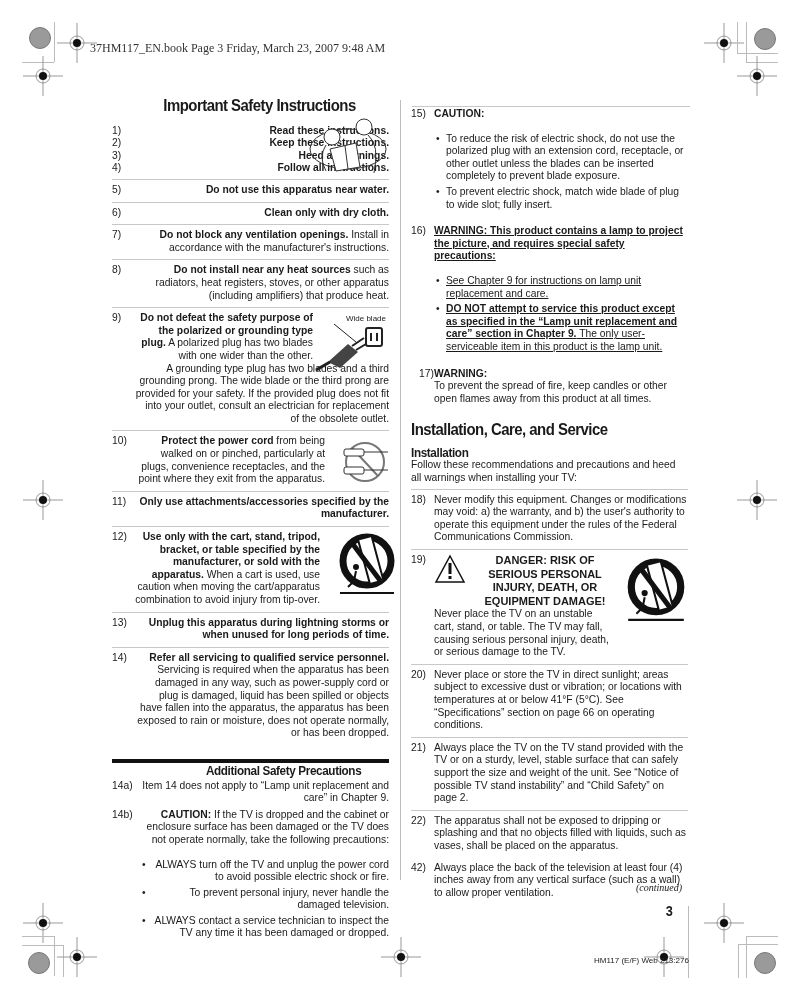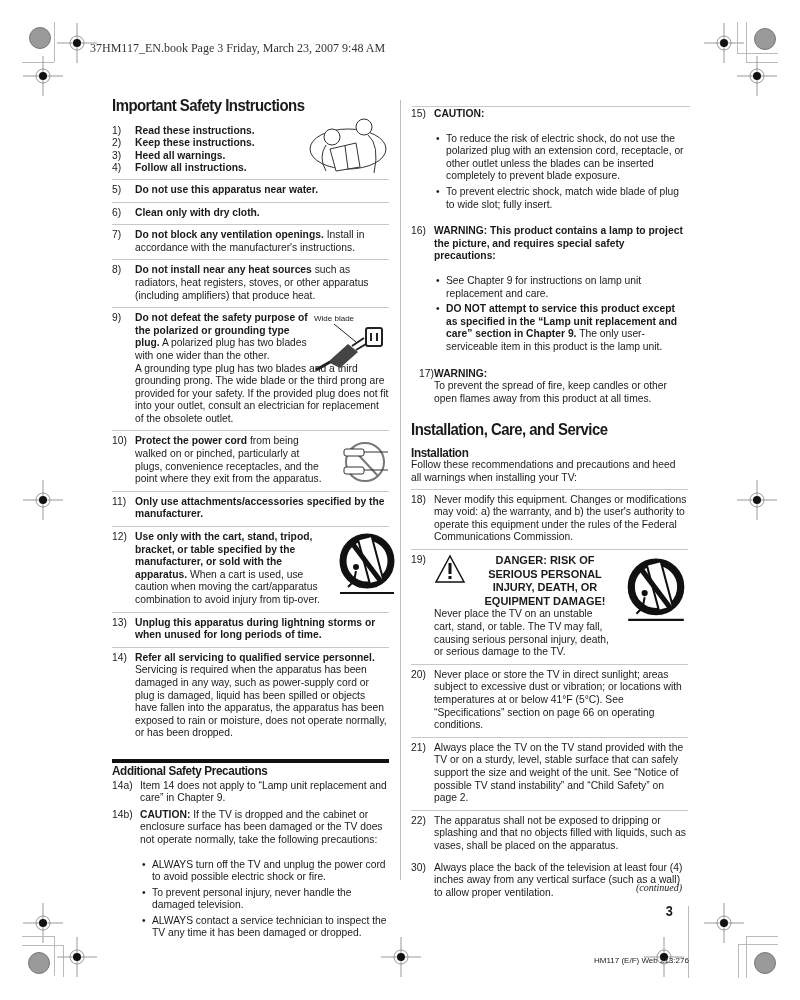--- a/index.html
+++ b/index.html
@@ -8,21 +8,21 @@
 
   
   .reg { position:absolute; width:40px; height:40px; }
   .crop-v { position:absolute; width:1px; background:#bbb; }
   .crop-h { position:absolute; height:1px; background:#bbb; }
   .dial { position:absolute; width:20px; height:20px; border-radius:50%; background:#9a9a9a; border:1px solid #777; }
 
   .header-line { position:absolute; left:90px; top:41px; font-family:"Liberation Serif", serif; font-size:12px; color:#333; white-space:nowrap; }
 
   .col { position:absolute; font-size:10.3px; line-height:12.6px; }
-  .col-left { left:112px; top:100px; width:277px; }
+  .col-left { left:112px; top:100px; width:277px;text-align:right; }
   .col-right { left:411px; top:108px; width:277px; }
   .divider-v { position:absolute; left:400px; top:100px; width:1px; height:780px; background:#bdbdbd; }
 
   h1 { font-family:"Liberation Sans", sans-serif; font-weight:bold; font-size:17px; margin:0; letter-spacing:-0.6px; transform:scaleX(0.88); transform-origin:left; white-space:nowrap; }
   h2 { font-family:"Liberation Sans", sans-serif; font-weight:bold; font-size:13px; margin:0; letter-spacing:-0.4px; transform:scaleX(0.9); transform-origin:left; white-space:nowrap; }
 
   .item { position:relative; padding-left:23px; padding-top:4px; padding-bottom:5px; border-bottom:1px solid #c8c8c8; }
   .item.noline { border-bottom:none; }
   .item .num { position:absolute; left:0; top:4px; }
   .item.compact { padding-top:0; padding-bottom:0; border-bottom:none; }
@@ -237,21 +237,21 @@
 
 <div class="col col-right">
   <div class="item noline" style="padding-top:0;">
     <span class="num" style="top:0;">15)</span><span class="b">CAUTION:</span>
     <ul class="bullets">
       <li>To reduce the risk of electric shock, do not use the polarized plug with an extension cord, receptacle, or other outlet unless the blades can be inserted completely to prevent blade exposure.</li>
       <li>To prevent electric shock, match wide blade of plug to wide slot; fully insert.</li>
     </ul>
   </div>
 
-  <div class="item noline" style="padding-top:6px;">
+  <div class="item noline" style="padding-top:6px;text-decoration:underline;">
     <span class="num" style="top:6px;">16)</span><span class="b">WARNING: This product contains a lamp to project the picture, and requires special safety precautions:</span>
     <ul class="bullets">
       <li><span>See Chapter 9 for instructions on lamp unit replacement and care.</span></li>
       <li><span class="b">DO NOT attempt to service this product except as specified in the “Lamp unit replacement and care” section in Chapter 9.</span><span> The only user-serviceable item in this product is the lamp unit.</span></li>
     </ul>
   </div>
 
   <div class="item noline" style="padding-top:6px;">
     <span class="num" style="top:6px;margin-left:8px;">17)</span>
       <div class="b">WARNING:</div>
@@ -281,18 +281,18 @@
       <line x1="14" y1="12" x2="44" y2="52" stroke="#111" stroke-width="5"></line>
       <circle cx="18" cy="36" r="3" fill="#111"></circle>
       <path d="M18 40 L16 50 L10 56 M16 50 L22 56" stroke="#111" stroke-width="2" fill="none"></path>
       <line x1="2" y1="62" x2="56" y2="62" stroke="#111" stroke-width="2"></line>
     </svg>
   </div>
 
   <div class="item"><span class="num">20)</span><span>Never place or store the TV in direct sunlight; areas subject to excessive dust or vibration; or locations with temperatures at or below 41°F (5°C). See “Specifications” section on page 66 on operating conditions.</span></div>
   <div class="item"><span class="num">21)</span><span>Always place the TV on the TV stand provided with the TV or on a sturdy, level, stable surface that can safely support the size and weight of the unit. See “Notice of possible TV stand instability” and “Child Safety” on page 2.</span></div>
   <div class="item noline"><span class="num">22)</span><span>The apparatus shall not be exposed to dripping or splashing and that no objects filled with liquids, such as vases, shall be placed on the apparatus.</span></div>
-  <div class="item noline"><span class="num">30)</span><span>Always place the back of the television at least four (4) inches away from any vertical surface (such as a wall) to allow proper ventilation.</span></div>
+  <div class="item noline"><span class="num">42)</span><span>Always place the back of the television at least four (4) inches away from any vertical surface (such as a wall) to allow proper ventilation.</span></div>
 </div>
 
 <div class="continued">(continued)</div>
 <div class="pagenum">3</div>
 <div class="footer-code">HM117 (E/F) Web 213:276</div>
 
 </body></html>

